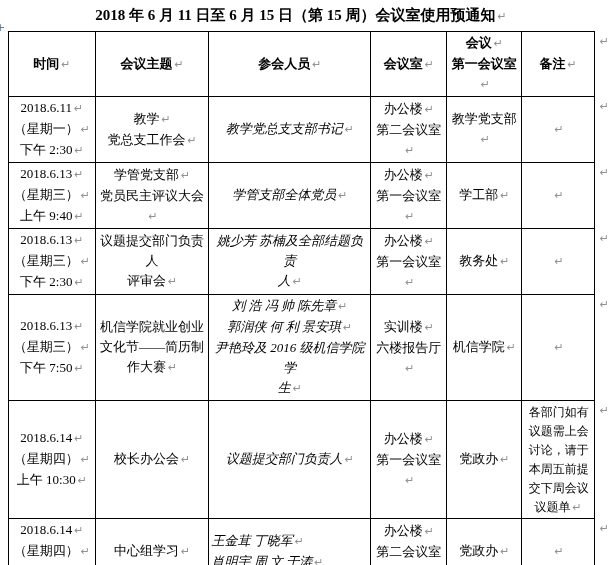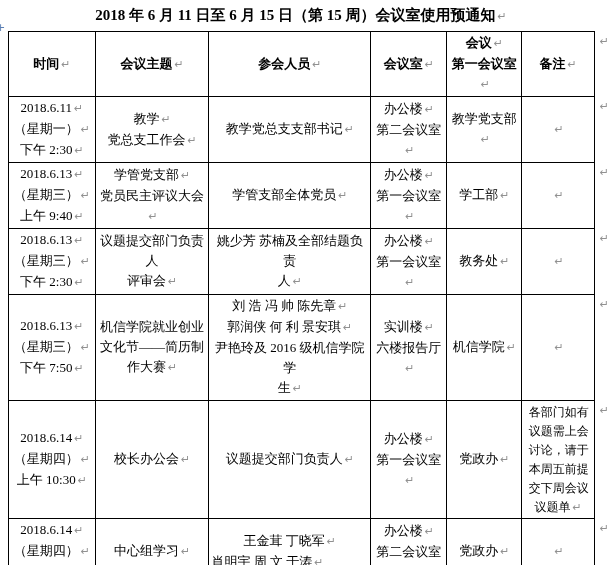--- a/index.html
+++ b/index.html
@@ -30,25 +30,25 @@
     border: 1px solid #000; vertical-align: middle; padding: 1px 4px;
     font-size: 13px; font-weight: normal; line-height: 20px;
   }
   th { font-weight: bold; }
   td.row-end, th.row-end {
     border: none; vertical-align: top; padding: 3px 0 0 3px; line-height: 12px;
   }
   .line { text-align: center; }
   .ta-left .line { text-align: center; }
   .ta-mixed .line { text-align: left; }
-  .ta-mixed .para:first-child .line { text-align: center; }
+  .ta-mixed .para:first-child .line { }
   .cell-remark { padding: 1px 5px; font-size: 12px; line-height: 19px; }
   .cell-remark .line { text-align: right; }
   .cell-remark .para .line:last-child { text-align: center; }
-  .cell-participants { padding: 1px 2px; }
+  .cell-participants { padding: 1px 2px; font-style: italic; }
 
   tr.row-h  { height: 52px; }
   tr.row-0  { height: 61px; }
   tr.row-1  { height: 59px; }
   tr.row-2  { height: 60px; }
   tr.row-3  { height: 100px; }
   tr.row-4  { height: 118px; }
   tr.row-5  { height: 58px; }
 
   .pm {

